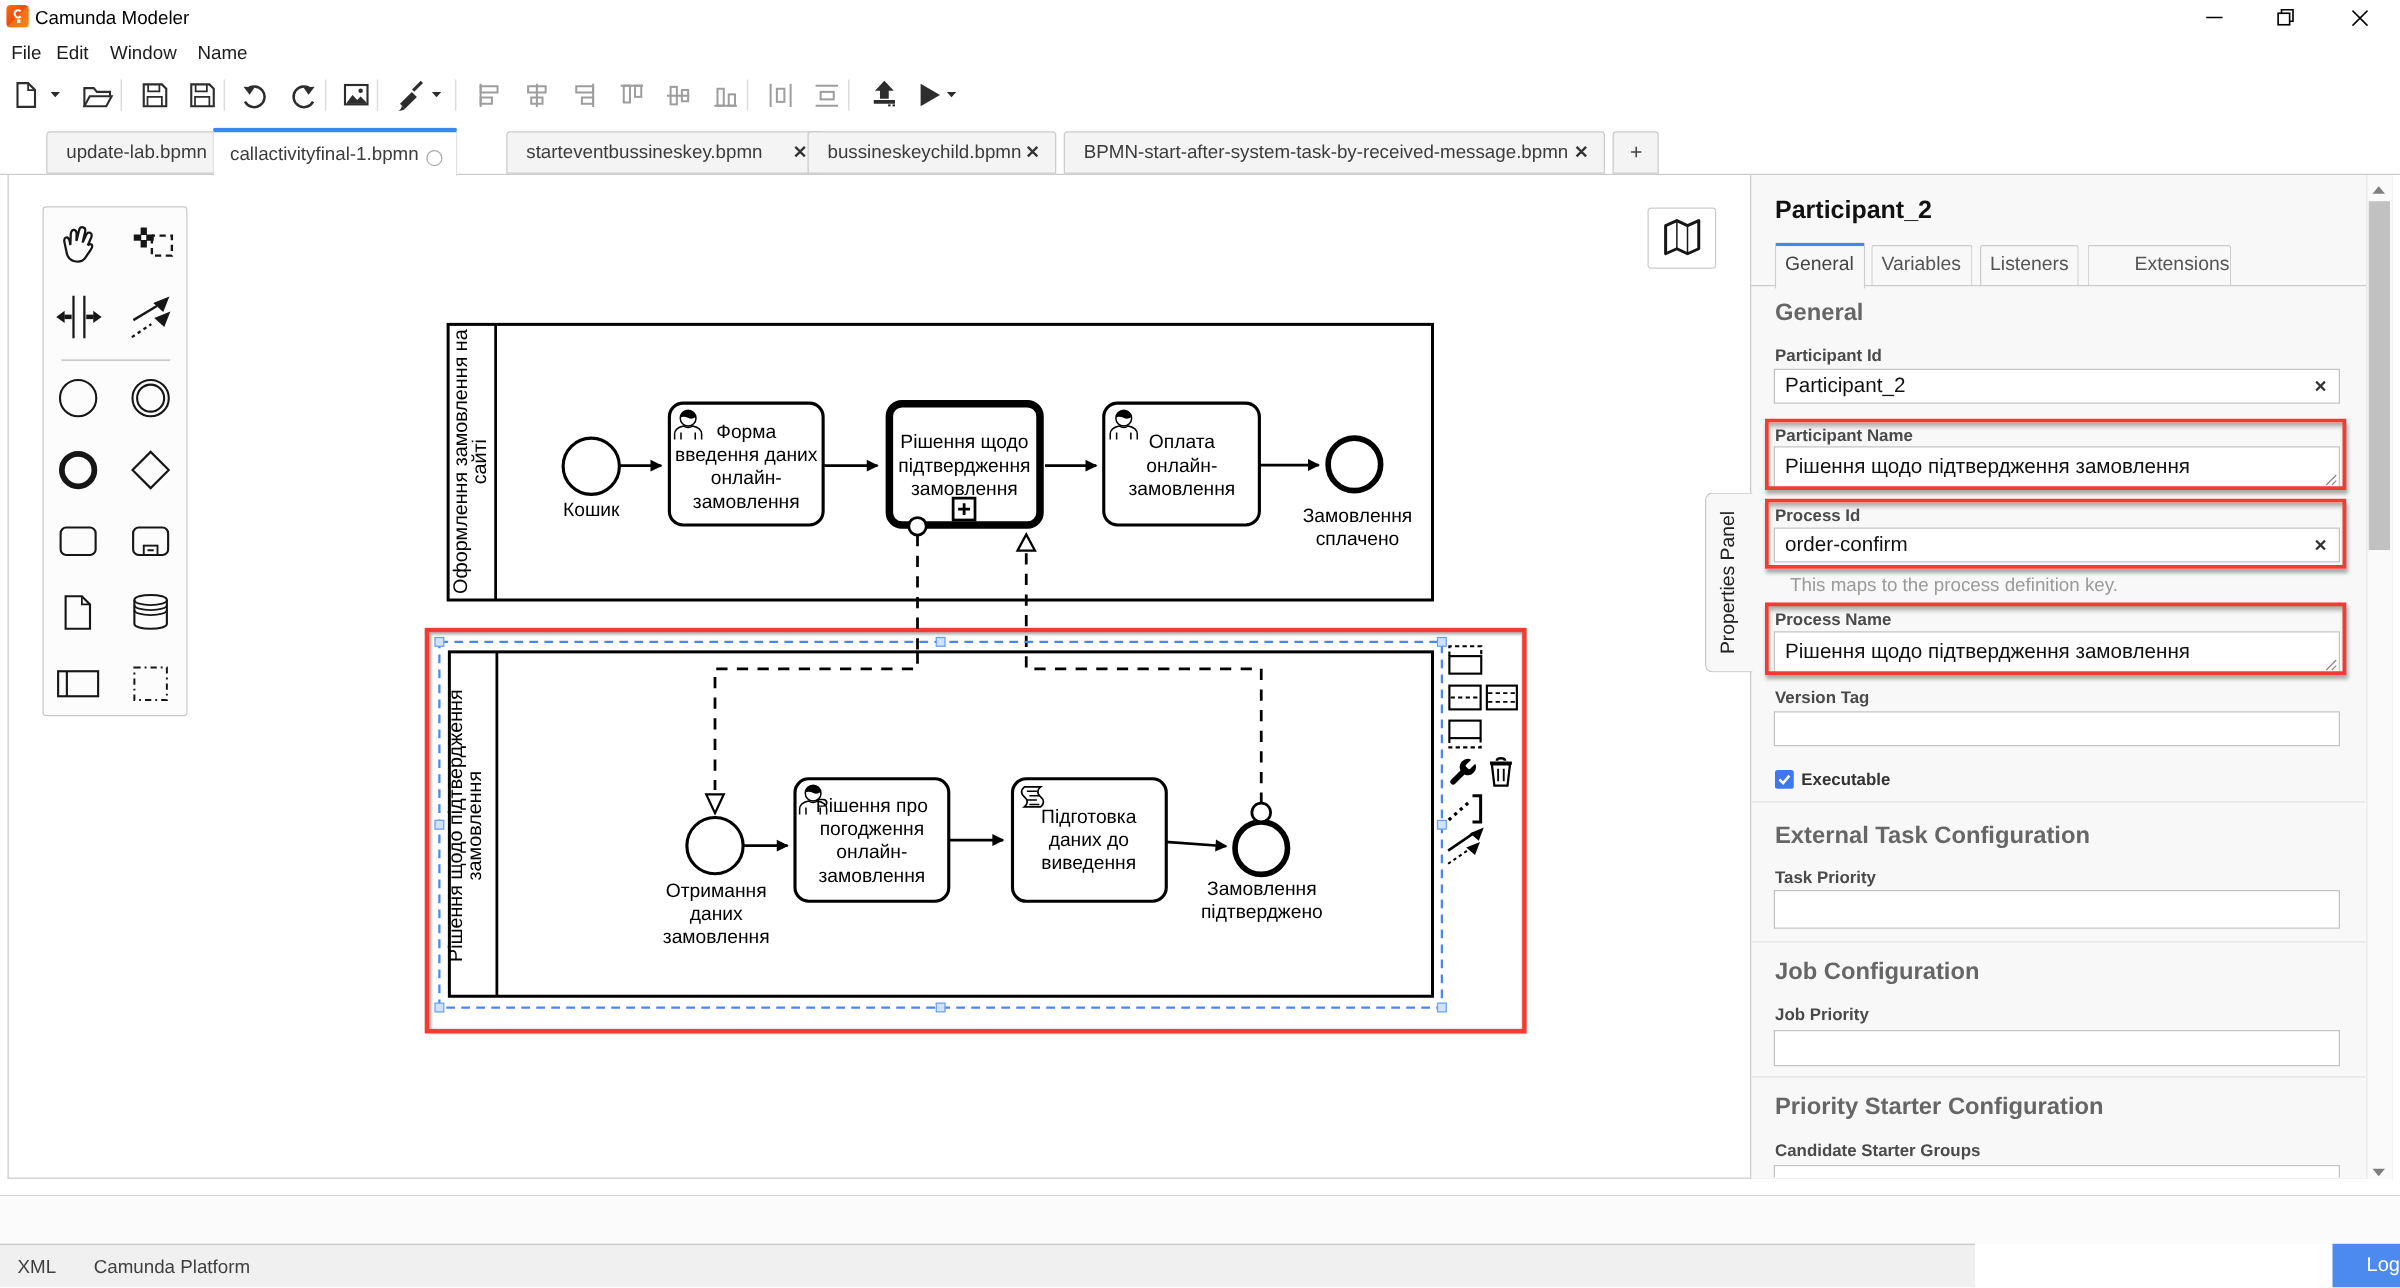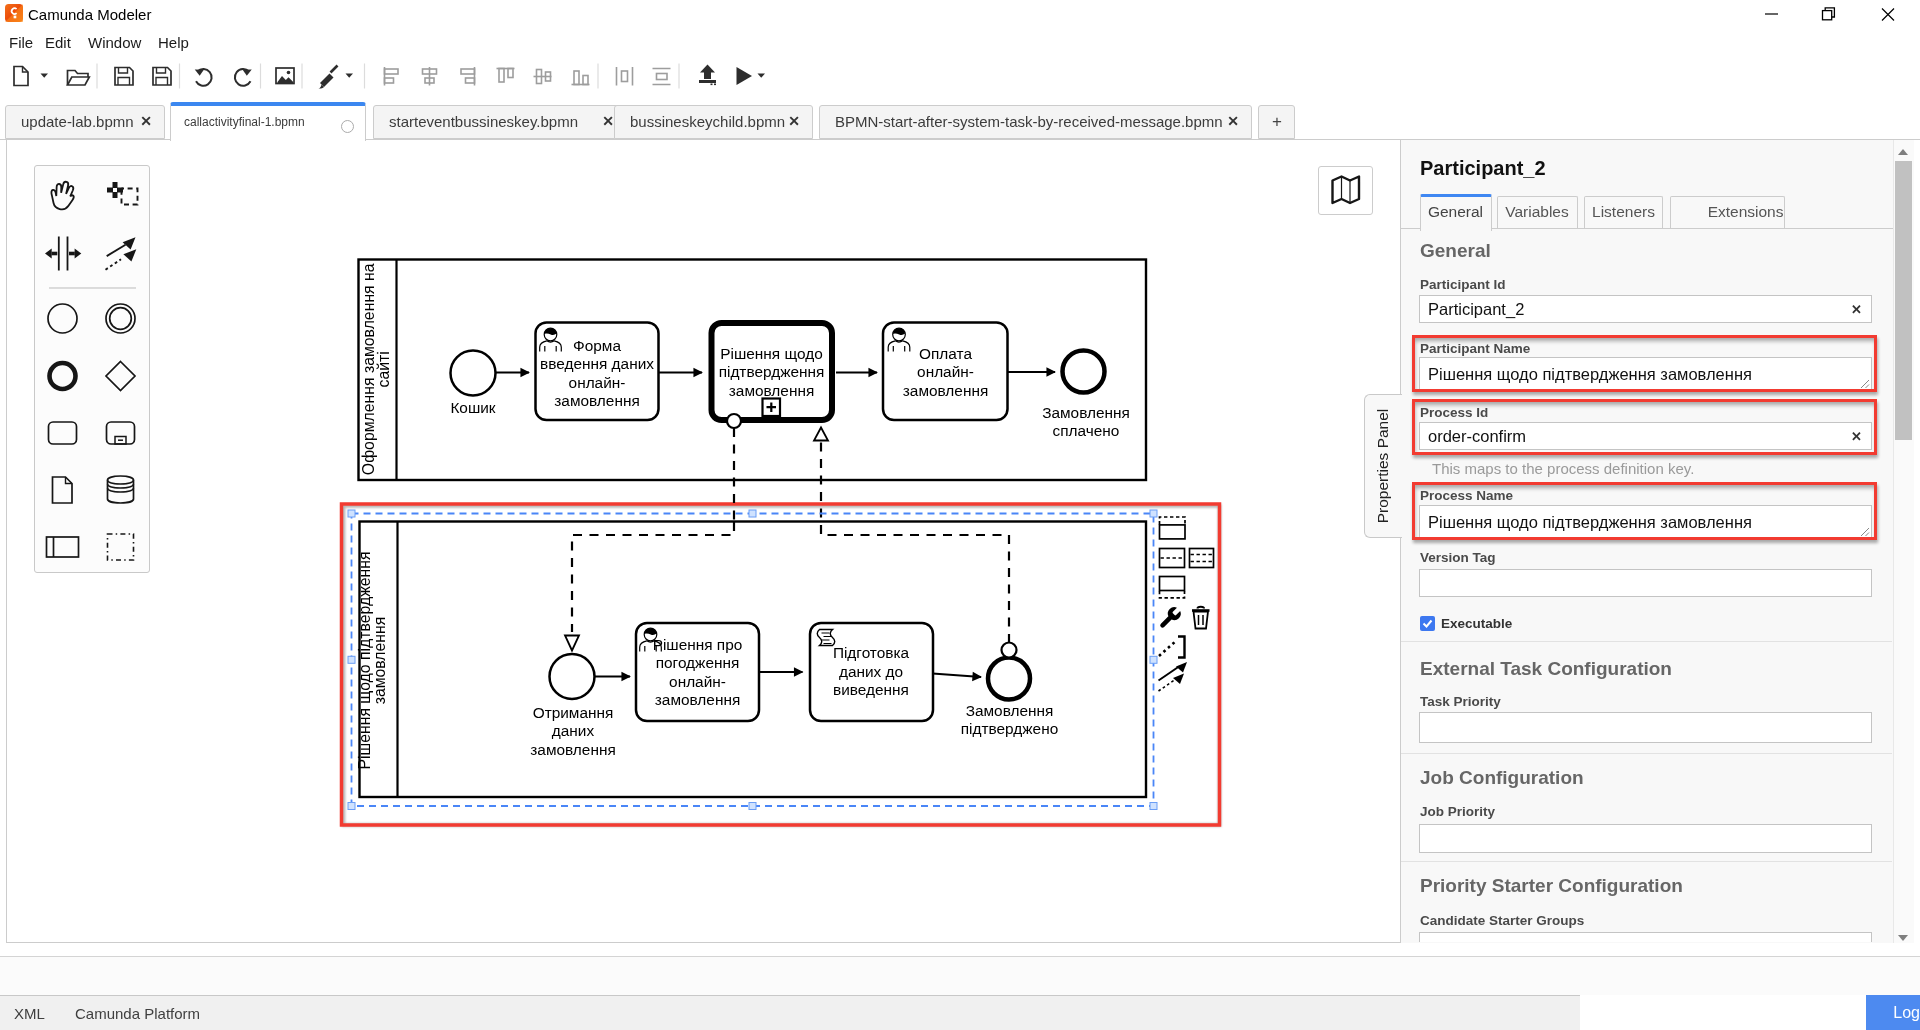--- a/index.html
+++ b/index.html
@@ -4,24 +4,24 @@
 <style>
 * { margin:0; padding:0; box-sizing:border-box; }
 html,body { width:1920px; height:1030px; overflow:hidden; }
 body { font-family:"Liberation Sans", sans-serif; background:#fff; position:relative; color:#000; }
 .abs { position:absolute; }
 
 #titlebar { position:absolute; left:0; top:0; width:1920px; height:28px; background:#fff; }
 #apptitle { position:absolute; left:28px; top:6px; font-size:15px; color:#000; }
 .menuitem { position:absolute; top:34px; font-size:15px; color:#1b1b1b; }
 
-.tab { position:absolute; top:105px; height:34px; background:#f4f4f4; border:1px solid #ccc; border-radius:3px 3px 0 0; font-size:15px; color:#3c3c3c; }
+.tab { position:absolute; top:105px; height:34px; background:#f4f4f4; border:1px solid #ccc; border-radius:3px 3px 0 0; font-size:15px; color:#3c3c3c;margin-left:32px; }
 .tab .lbl { position:absolute; top:7px; left:15px; white-space:nowrap; }
 .tab .x { position:absolute; top:7px; right:12px; color:#333; font-size:14px; font-weight:bold; }
-#tabactive { position:absolute; left:170px; top:102px; width:196px; height:39px; background:#fff; border:1px solid #ccc; border-bottom:none; border-top:4px solid #3b87f0; border-radius:3px 3px 0 0; font-size:12px; color:#3c3c3c; z-index:3; }
+#tabactive { position:absolute; left:170px; top:102px; width:196px; height:39px; background:#fff; border:1px solid #ccc; border-bottom:none; border-top:4px solid #3b87f0; border-radius:3px 3px 0 0; font-size:15px; color:#3c3c3c; z-index:3; }
 #tabbar-line { position:absolute; left:0; top:139px; width:1920px; height:1px; background:#ccc; }
 
 #contentframe { position:absolute; left:6px; top:140px; width:1908px; height:803px; border:1px solid #ccc; border-top:none; background:#fff; }
 #propspanel { position:absolute; left:1400px; top:140px; width:514px; height:803px; background:#f8f8f8; border-left:1px solid #ccc; }
 
 .plabel { position:absolute; font-size:13.5px; font-weight:bold; color:#4a4a4a; white-space:nowrap; }
 .pheading { position:absolute; font-size:19px; font-weight:bold; color:#666; white-space:nowrap; }
 .pinput { position:absolute; background:#fff; border:1px solid #c4c4c4; font-size:16.5px; color:#111; }
 .pinput .txt { position:absolute; left:8px; top:50%; transform:translateY(-50%); white-space:nowrap; }
 .pinput .clear { position:absolute; right:9px; top:50%; transform:translateY(-50%); font-size:13px; font-weight:bold; color:#333; }
@@ -56,21 +56,21 @@
 <svg class="abs" style="left:1700px;top:0" width="220" height="28" viewBox="0 0 220 28">
   <line x1="65" y1="14" x2="78" y2="14" stroke="#000" stroke-width="1.2"></line>
   <path d="M125.2 10.6 v-2.8 h9.2 v9.2 h-2.8" fill="none" stroke="#000" stroke-width="1.3"></path>
   <rect x="122.5" y="10.6" width="9.2" height="9.2" fill="#fff" stroke="#000" stroke-width="1.3"></rect>
   <path d="M182 8.5 L 194 20.5 M194 8.5 L 182 20.5" stroke="#000" stroke-width="1.2"></path>
 </svg>
 
 <div class="menuitem" style="left:9px">File</div>
 <div class="menuitem" style="left:45px">Edit</div>
 <div class="menuitem" style="left:88px">Window</div>
-<div class="menuitem" style="left:158px">Help</div>
+<div class="menuitem" style="left:158px">Name</div>
 
 <svg id="toolbar" class="abs" style="left:0;top:56px" width="800" height="47" viewBox="0 0 800 47">
   <g fill="none" stroke="#2d2d2d" stroke-width="1.7">
 
     <path d="M14 10.5 h8.5 l5.5 5.5 v13.5 h-14 z"></path>
     <path d="M22.5 10.5 v5.5 h5.5" stroke-width="1.4"></path>
 
     <path d="M67.5 29 v-14.5 h7.5 l2.5 3 h10.5 v3.5"></path>
     <path d="M67.5 29 l4.3-8 h17.5 l-4.3 8 z"></path>
 

